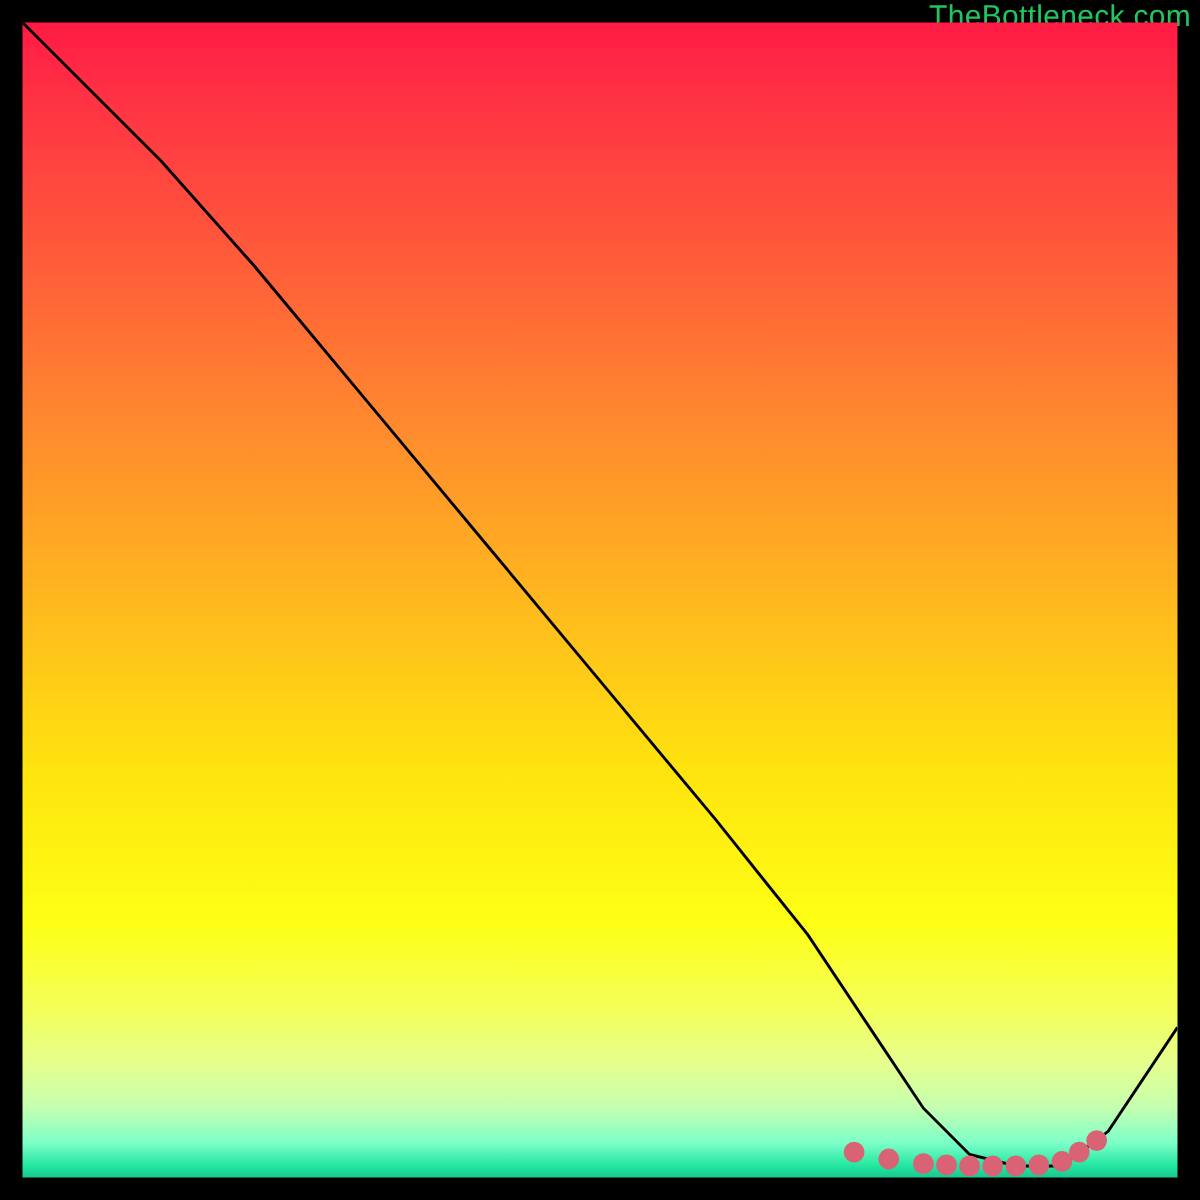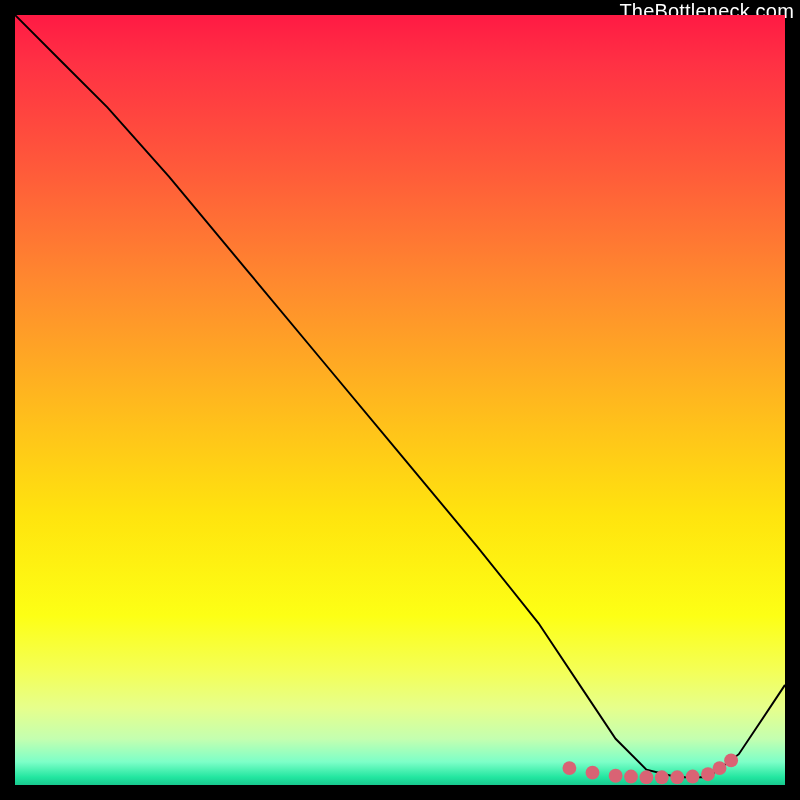--- a/index.html
+++ b/index.html
@@ -51,21 +51,21 @@
     position: absolute;
     left: 0;
     top: 0;
     width: 100%;
     height: 100%;
   }
   .attribution {
     position: absolute;
     top: 0;
     right: 6px;
-    color: #ffffff;
+    color: #22c55e;
     font-size: 20px;
     letter-spacing: 0.2px;
     font-weight: 400;
   }
 </style>
 </head>
 <body>
 
 <div class="stage">
   <div class="attribution">TheBottleneck.com</div>

